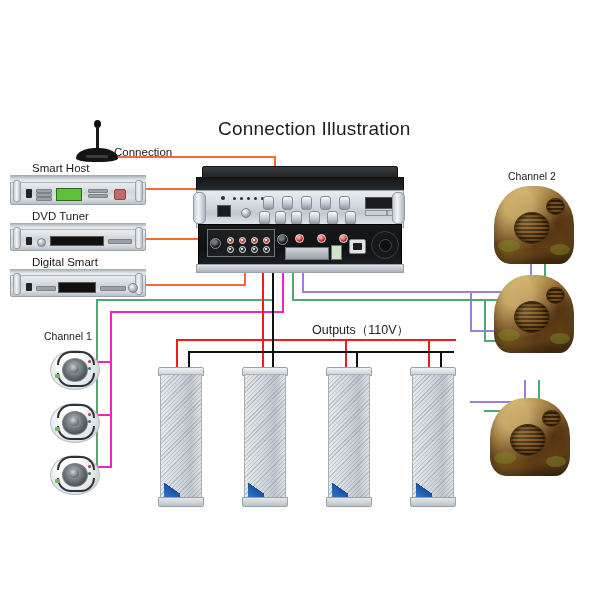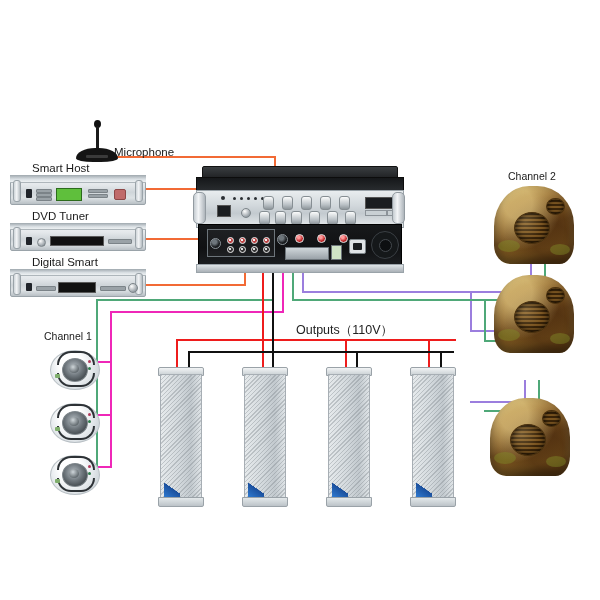--- a/index.html
+++ b/index.html
@@ -27,21 +27,21 @@
     font-size: 19px;
     color: #1d1d1d;
     left: 218px;
     top: 118px;
     letter-spacing: 0.2px;
   }
   .devlabel { font-size: 11.5px; }
   .chlabel  { font-size: 10.5px; text-align: center; }
   #outputs-label {
     font-size: 12.5px;
-    left: 296px;
+    left: 312px;
     top: 322px;
     color: #222;
   }
 
   
   .wire { position: absolute; }
   .wh { height: 0; border-top-style: solid; }
   .wv { width: 0; border-left-style: solid; }
 
   
@@ -241,20 +241,21 @@
   }
   .rock .moss {
     position: absolute; background: rgba(128,140,40,0.45); border-radius: 50%;
   }
 </style>
 </head>
 <body>
 
 <div id="canvas">
 
+  <div class="lbl" id="title">Connection Illustration</div>
 
   <div class="wire wh" style="left:112px; top:156px; width:164px; border-top-width:2.2px; border-color:#f26a35;"></div>
   <div class="wire wv" style="left:274px; top:156px; height:91px; border-left-width:2.2px; border-color:#f26a35;"></div>
   <div class="wire wh" style="left:212px; top:245px; width:64px; border-top-width:2.2px; border-color:#f26a35;"></div>
 
   <div class="wire wh" style="left:144px; top:188px; width:122px; border-top-width:2.2px; border-color:#f26a35;"></div>
   <div class="wire wv" style="left:264px; top:188px; height:70px; border-left-width:2.2px; border-color:#f26a35;"></div>
   <div class="wire wh" style="left:232px; top:256px; width:34px; border-top-width:2.2px; border-color:#f26a35;"></div>
   <div class="wire wv" style="left:232px; top:254px; height:4px; border-left-width:2.2px; border-color:#f26a35;"></div>
 
@@ -316,21 +317,21 @@
   <div class="wire wv" style="left:272px; top:351px; height:17px; border-left-width:2.6px; border-color:#101010;"></div>
   <div class="wire wv" style="left:356px; top:351px; height:17px; border-left-width:2.6px; border-color:#101010;"></div>
   <div class="wire wv" style="left:440px; top:351px; height:17px; border-left-width:2.6px; border-color:#101010;"></div>
 
   <div style="position:absolute; left:74px; top:120px; width:46px; height:40px;">
     <div class="mic-head" style="left:20px; top:0px; width:7px; height:8px;"></div>
     <div class="mic-neck" style="left:22px; top:6px; width:3px; height:26px;"></div>
     <div class="mic-base" style="left:2px; top:28px; width:42px; height:14px;"></div>
     <div class="mic-plate" style="left:12px; top:35px; width:22px; height:3px;"></div>
   </div>
-  <div class="lbl devlabel" style="left:114px; top:146px;">Microphone</div>
+  <div class="lbl devlabel" style="left:114px; top:146px;">Connection</div>
 
   <div class="lbl devlabel" style="left:32px; top:162px;">Smart Host</div>
   <div class="rackdev" style="left:10px; top:175px; width:136px; height:30px;">
     <div class="rack-body"></div>
     <div class="rack-top"></div>
     <div class="rack-ear l"></div>
     <div class="rack-ear r"></div>
     <div class="rack-sq" style="left:16px; top:14px; width:6px; height:9px;"></div>
     <div class="rack-btn" style="left:26px; top:14px; width:14px; height:2px;"></div>
     <div class="rack-btn" style="left:26px; top:18px; width:14px; height:2px;"></div>

